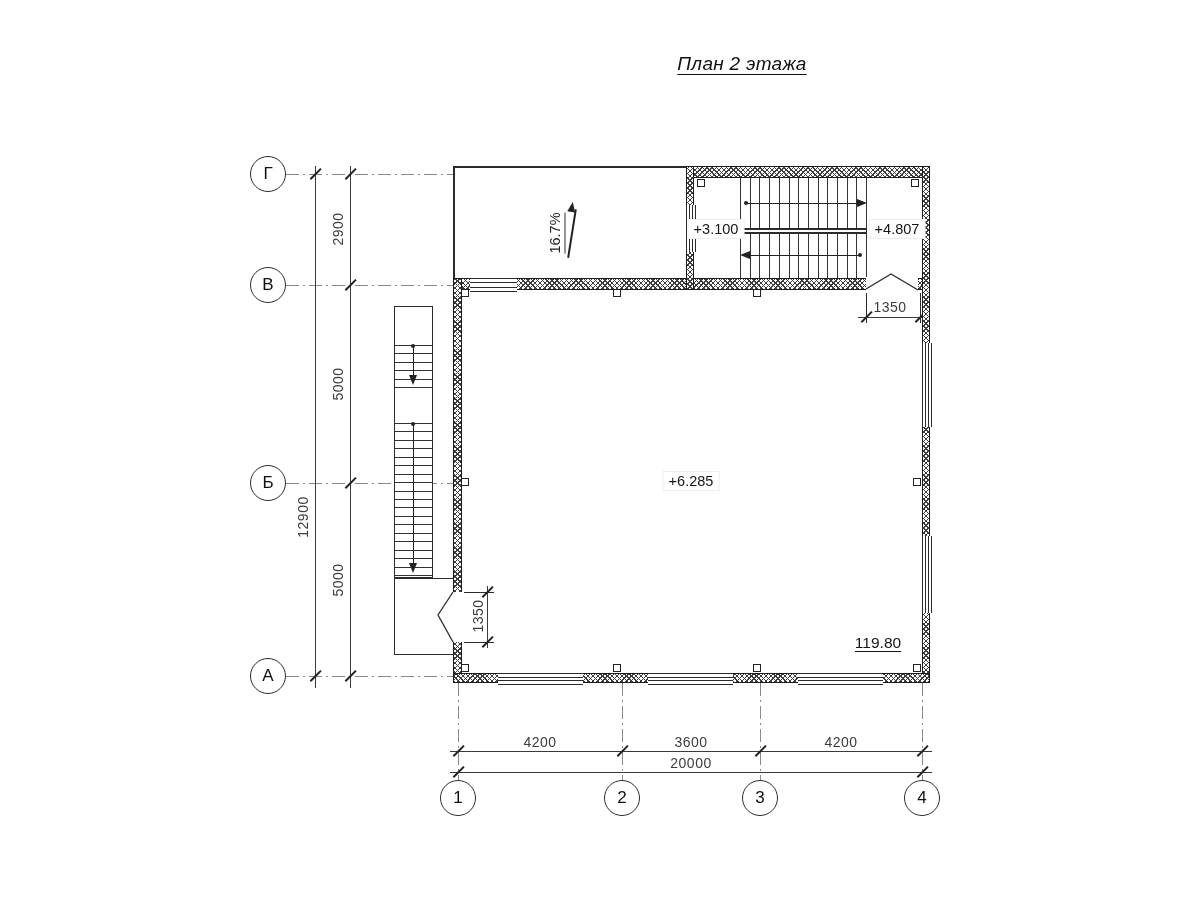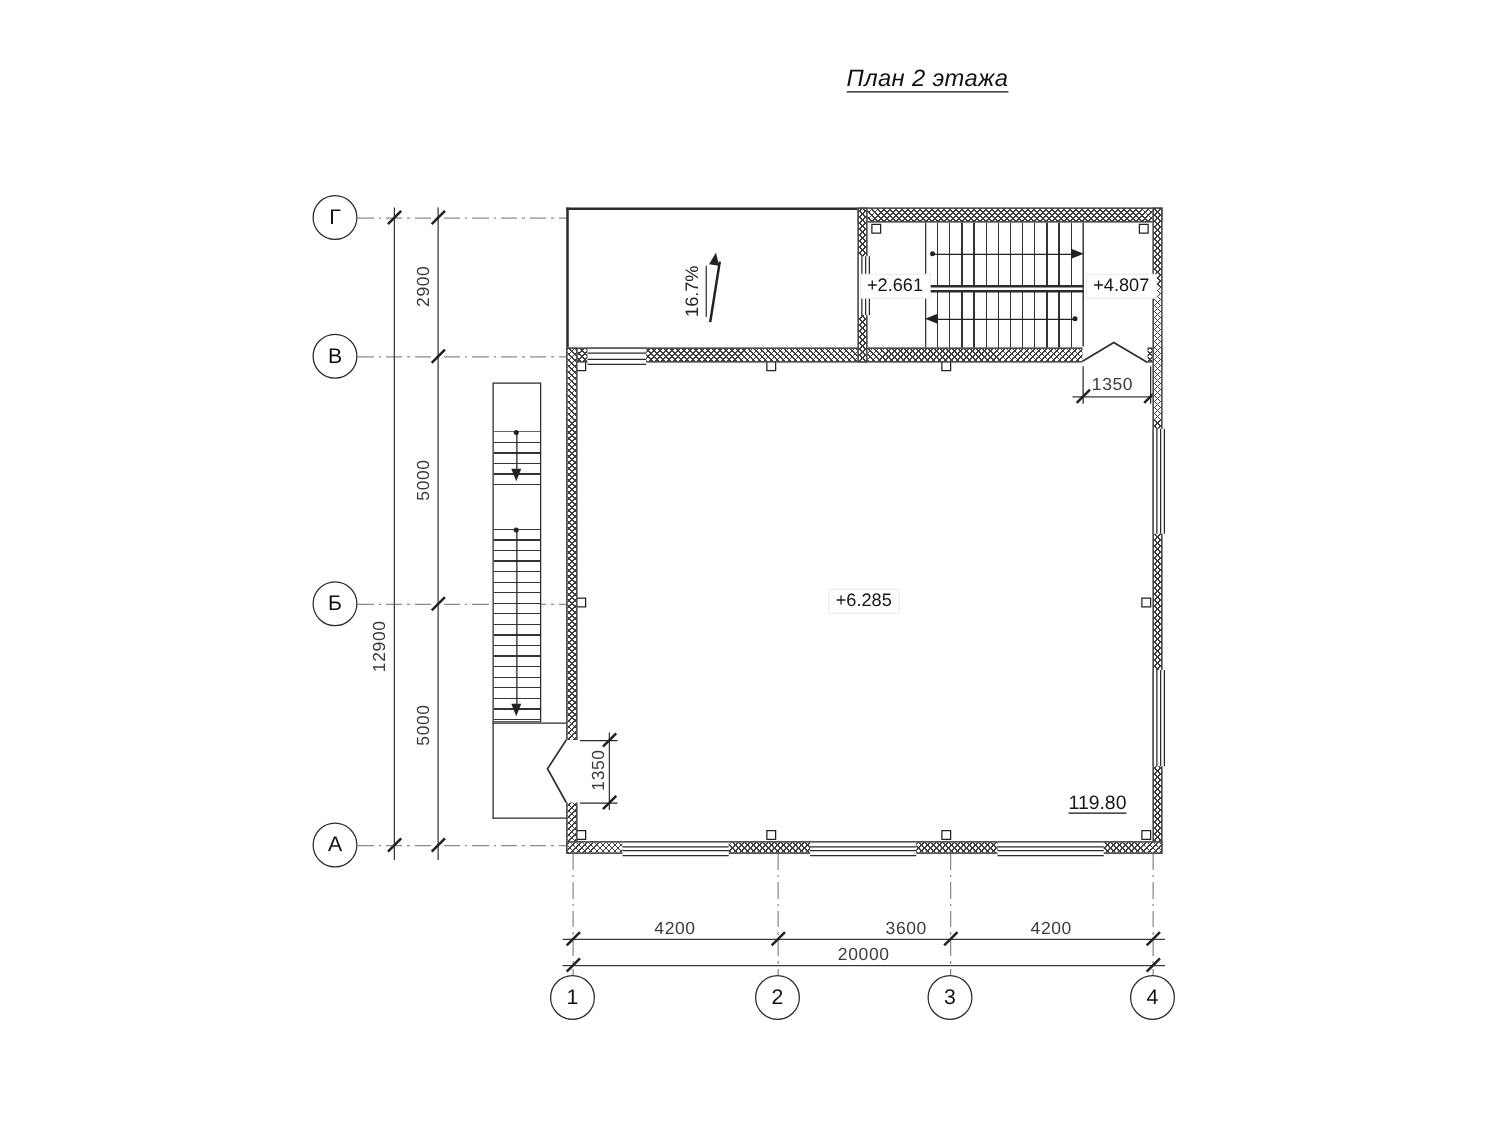--- a/index.html
+++ b/index.html
@@ -105,21 +105,21 @@
 
   <div class="dim" style="left:450px;top:751px;width:482px;height:1px;"></div>
   <div class="dim" style="left:450px;top:772px;width:482px;height:1px;"></div>
   <div class="tick" style="left:451px;top:750px;"></div>
   <div class="tick" style="left:615px;top:750px;"></div>
   <div class="tick" style="left:753px;top:750px;"></div>
   <div class="tick" style="left:915px;top:750px;"></div>
   <div class="tick" style="left:451px;top:771px;"></div>
   <div class="tick" style="left:915px;top:771px;"></div>
   <div class="ctr dimtxt" style="left:540px;top:742px;">4200</div>
-  <div class="ctr dimtxt" style="left:725px;top:742px;">3600</div>
+  <div class="ctr dimtxt" style="left:691px;top:742px;">3600</div>
   <div class="ctr dimtxt" style="left:841px;top:742px;">4200</div>
   <div class="ctr dimtxt" style="left:691px;top:763px;">20000</div>
 
   <div class="abs" style="left:453px;top:166px;width:234px;height:113px;border:2px solid #2b2b2b;border-right:none;border-bottom:none;background:#fff;"></div>
   <div class="ctr rot slope" style="left:556px;top:233px;">16.7%</div>
   <div class="shaft" style="left:571px;top:209px;width:1.5px;height:49px;transform:rotate(9deg);"></div>
   <div class="tri" style="left:568px;top:202px;border-left:4.5px solid transparent;border-right:4.5px solid transparent;border-bottom:10px solid #222;transform:rotate(9deg);"></div>
 
   <div class="hatch" style="left:453px;top:278px;width:477px;height:12px;z-index:2;"></div>
 
@@ -159,21 +159,21 @@
   <div class="ln" style="left:740px;top:232px;width:127px;height:1.5px;"></div>
 
   <div class="dot" style="left:744px;top:201px;"></div>
   <div class="shaft" style="left:746px;top:202.5px;width:112px;height:1.5px;"></div>
   <div class="tri" style="left:857px;top:199px;border-top:4.5px solid transparent;border-bottom:4.5px solid transparent;border-left:10px solid #222;"></div>
 
   <div class="dot" style="left:858px;top:253px;"></div>
   <div class="shaft" style="left:750px;top:254.5px;width:110px;height:1.5px;"></div>
   <div class="tri" style="left:740px;top:251px;border-top:4.5px solid transparent;border-bottom:4.5px solid transparent;border-right:10px solid #222;"></div>
 
-  <div class="ctr elev" style="left:716px;top:229px;">+2.661</div>
+  <div class="ctr elev" style="left:716px;top:229px;">+3.100</div>
   <div class="ctr elev" style="left:897px;top:229px;">+4.807</div>
 
   <div class="ln" style="left:866px;top:293px;width:1px;height:30px;"></div>
   <div class="ln" style="left:920px;top:293px;width:1px;height:30px;"></div>
   <div class="dim" style="left:858px;top:317px;width:70px;height:1px;"></div>
   <div class="tick" style="left:859px;top:316px;"></div>
   <div class="tick" style="left:913px;top:316px;"></div>
   <div class="ctr dimtxt" style="left:890px;top:307px;">1350</div>
 
   <div class="abs" style="left:394px;top:306px;width:39px;height:272px;border:1.5px solid #2b2b2b;background:#fff;"></div>

